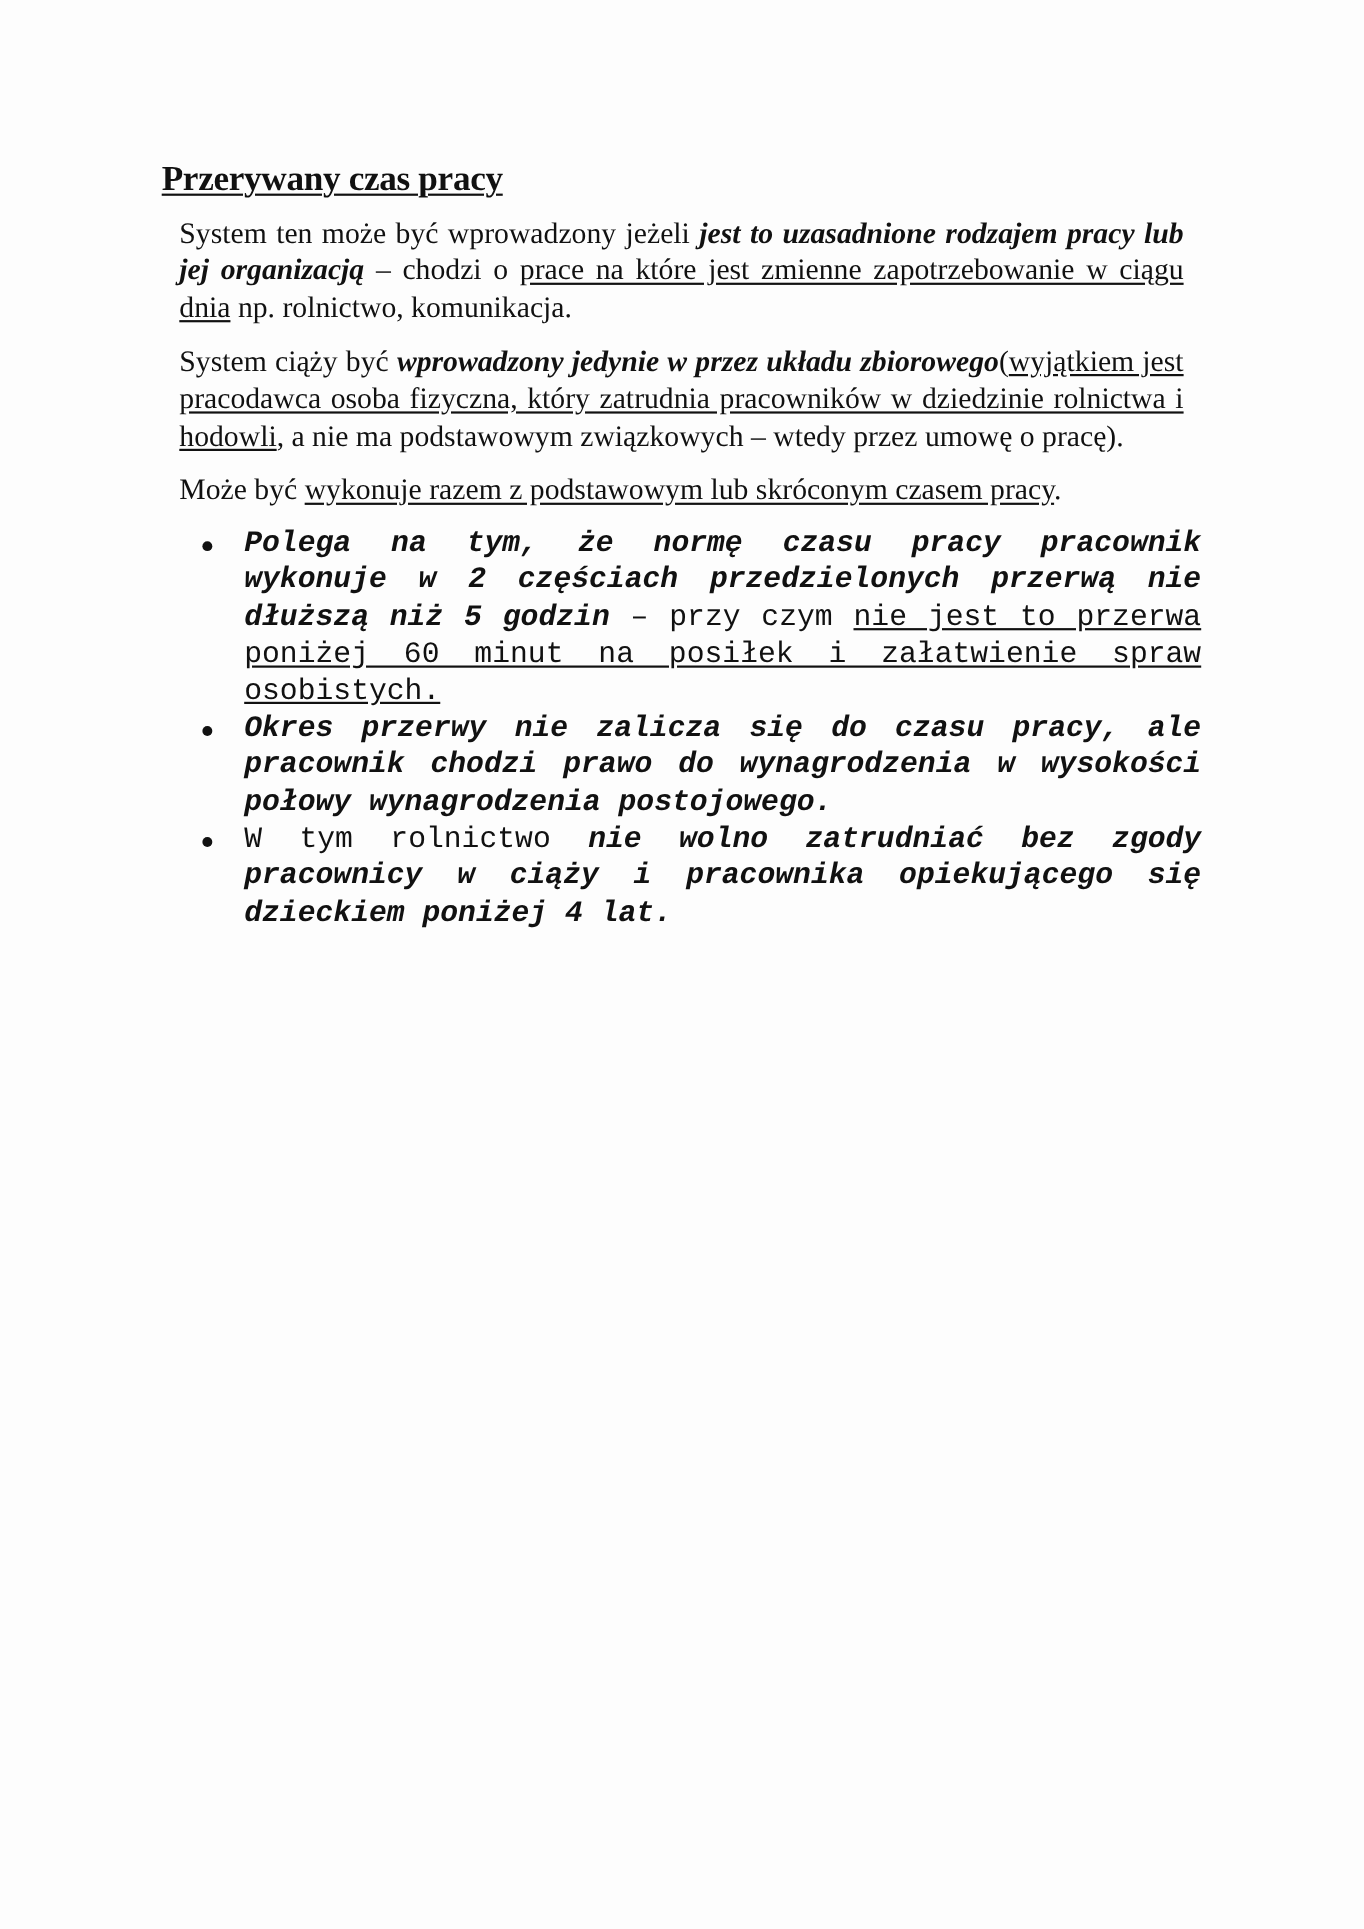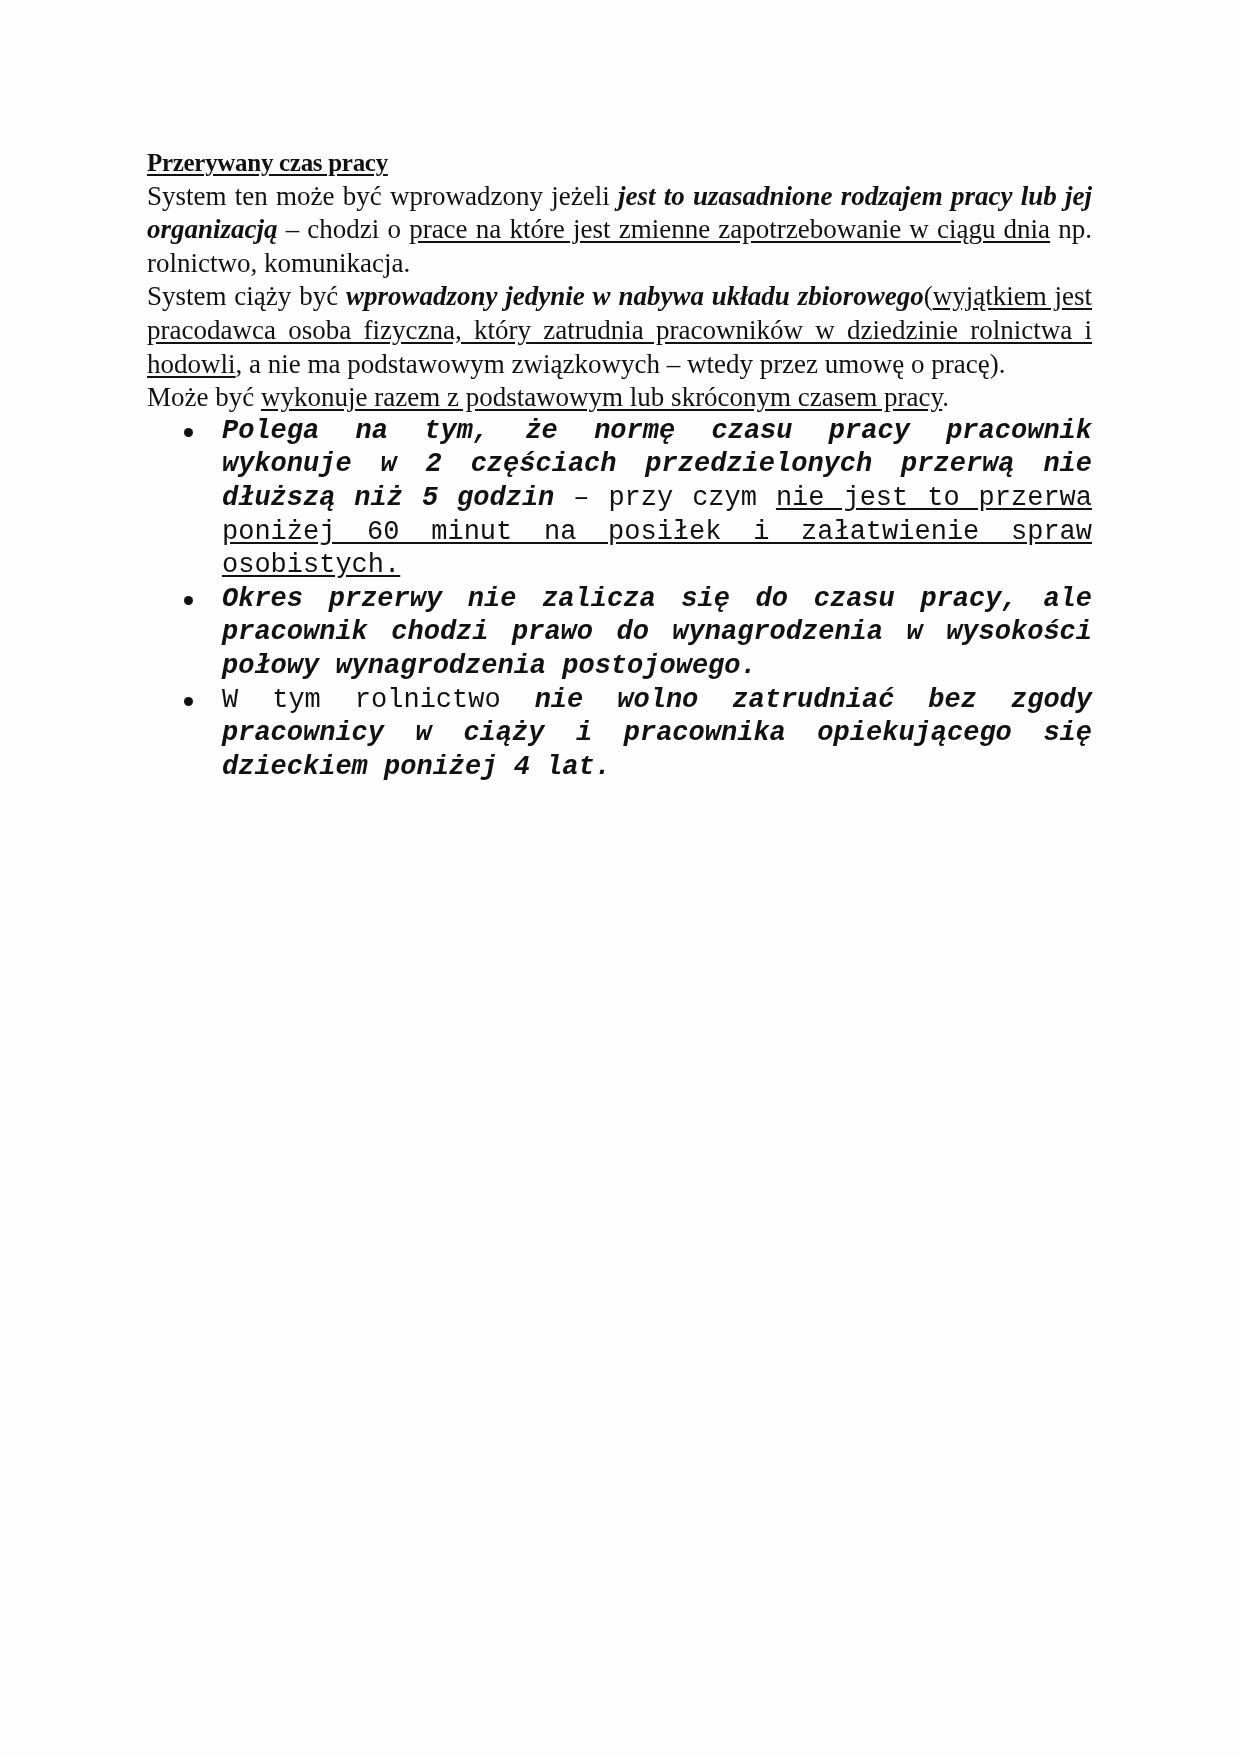--- a/index.html
+++ b/index.html
@@ -22,25 +22,25 @@
       font-size: 27px;
       line-height: 33.6px;
       color: #111;
     }
     .title {
       font-weight: bold;
       text-decoration: underline;
       text-decoration-thickness: 2px;
       text-underline-offset: 3px;
       margin: 0;
-      font-size: 25px;
+      font-size: 32px;
       letter-spacing: -0.3px;
     }
     p {
-      margin: 0;
+      margin: 16px;
       text-align: justify;
     }
     .bi { font-weight: bold; font-style: italic; }
     .u { text-decoration: underline; text-underline-offset: 3px; }
     ul.bullets {
       margin: 0;
       padding: 0 0 0 75px;
       list-style: none;
       font-family: Liberation Mono, monospace;
     }
@@ -60,21 +60,21 @@
     }
   </style>
 </head>
 <body>
 
 <div class="page">
   <h1 class="title">Przerywany czas pracy</h1>
 
   <p><span>System ten może być wprowadzony jeżeli </span><span class="bi">jest to uzasadnione rodzajem pracy lub jej organizacją</span><span> – chodzi o </span><span class="u">prace na które jest zmienne zapotrzebowanie w ciągu dnia</span><span> np. rolnictwo, komunikacja.</span></p>
 
-  <p><span>System ciąży być </span><span class="bi">wprowadzony jedynie w nabywa układu zbiorowego</span><span>(</span><span class="u">wyjątkiem jest pracodawca osoba fizyczna, który zatrudnia pracowników w dziedzinie rolnictwa i hodowli</span><span>, a nie ma podstawowym związkowych – wtedy przez umowę o pracę).</span></p>
+  <p><span>System ciąży być </span><span class="bi">wprowadzony jedynie w przez układu zbiorowego</span><span>(</span><span class="u">wyjątkiem jest pracodawca osoba fizyczna, który zatrudnia pracowników w dziedzinie rolnictwa i hodowli</span><span>, a nie ma podstawowym związkowych – wtedy przez umowę o pracę).</span></p>
 
   <p><span>Może być </span><span class="u">wykonuje razem z podstawowym lub skróconym czasem pracy</span><span>.</span></p>
 
   <ul class="bullets">
     <li><span class="bi">Polega na tym, że normę czasu pracy pracownik wykonuje w 2 częściach przedzielonych przerwą nie dłuższą niż 5 godzin</span><span> – przy czym </span><span class="u">nie jest to przerwa poniżej 60 minut na posiłek i załatwienie spraw osobistych.</span></li>
     <li><span class="bi">Okres przerwy nie zalicza się do czasu pracy, ale pracownik chodzi prawo do wynagrodzenia w wysokości połowy wynagrodzenia postojowego.</span></li>
     <li><span>W tym rolnictwo </span><span class="bi">nie wolno zatrudniać bez zgody pracownicy w ciąży i pracownika opiekującego się dzieckiem poniżej 4 lat.</span></li>
   </ul>
 </div>
 

